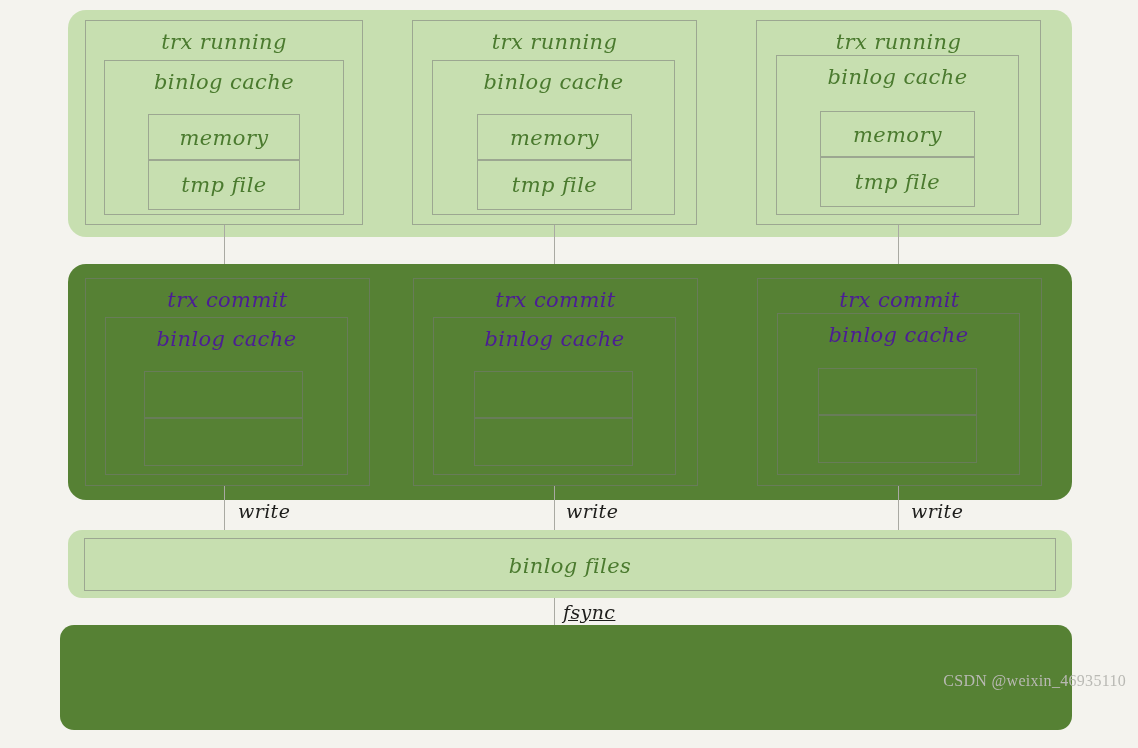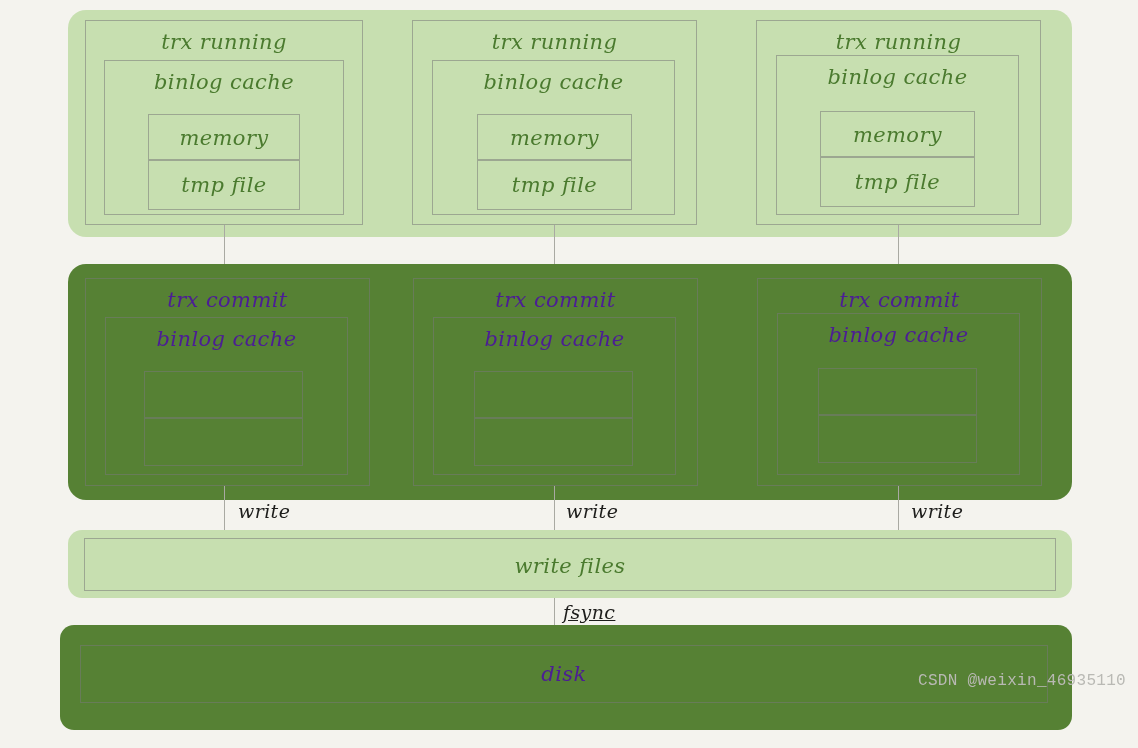--- a/index.html
+++ b/index.html
@@ -80,21 +80,21 @@
   .arrow-label {
     position: absolute;
     white-space: nowrap;
   }
 
   
   #watermark {
     position: absolute;
     right: 12px;
     bottom: 6px;
-    font-family: Liberation Mono, monospace;
+    font-family: Liberation Serif, serif;
     font-size: 16px;
     color: #b9b9b4;
     letter-spacing: .3px;
     white-space: nowrap;
   }
 </style>
 </head>
 <body>
 
 <div id="canvas">
@@ -197,27 +197,24 @@
   <div class="arrow-line" style="left:554px; top:486px; height:51px;"></div>
   <div class="arrow-head" style="left:549px; top:535px;"></div>
   <div class="arrow-label hand t-black fs-arrow" style="left:566px; top:500px;">write</div>
 
   <div class="arrow-line" style="left:898px; top:486px; height:51px;"></div>
   <div class="arrow-head" style="left:893px; top:535px;"></div>
   <div class="arrow-label hand t-black fs-arrow" style="left:911px; top:500px;">write</div>
 
   <div class="panel panel-light" style="left:68px; top:530px; width:1004px; height:68px; border-radius:14px;"></div>
   <div class="box" style="left:84px; top:538px; width:972px; height:53px;">
-    <div class="boxlabel hand t-dark fs-band" style="top:15px;">write files</div>
+    <div class="boxlabel hand t-dark fs-band" style="top:15px;">binlog files</div>
   </div>
 
   <div class="arrow-line" style="left:554px; top:598px; height:37px;"></div>
   <div class="arrow-head" style="left:549px; top:633px;"></div>
   <div class="arrow-label hand t-black fs-arrow" style="left:563px; top:601px;text-decoration:underline;">fsync</div>
 
   <div class="panel panel-dark" style="left:60px; top:625px; width:1012px; height:105px; border-radius:14px;"></div>
-  <div class="box" style="left:80px; top:645px; width:968px; height:58px;">
-    <div class="boxlabel hand t-light fs-band" style="top:16px;">disk</div>
-  </div>
 
   <div id="watermark">CSDN @weixin_46935110</div>
 
 </div>
 
 </body></html>

